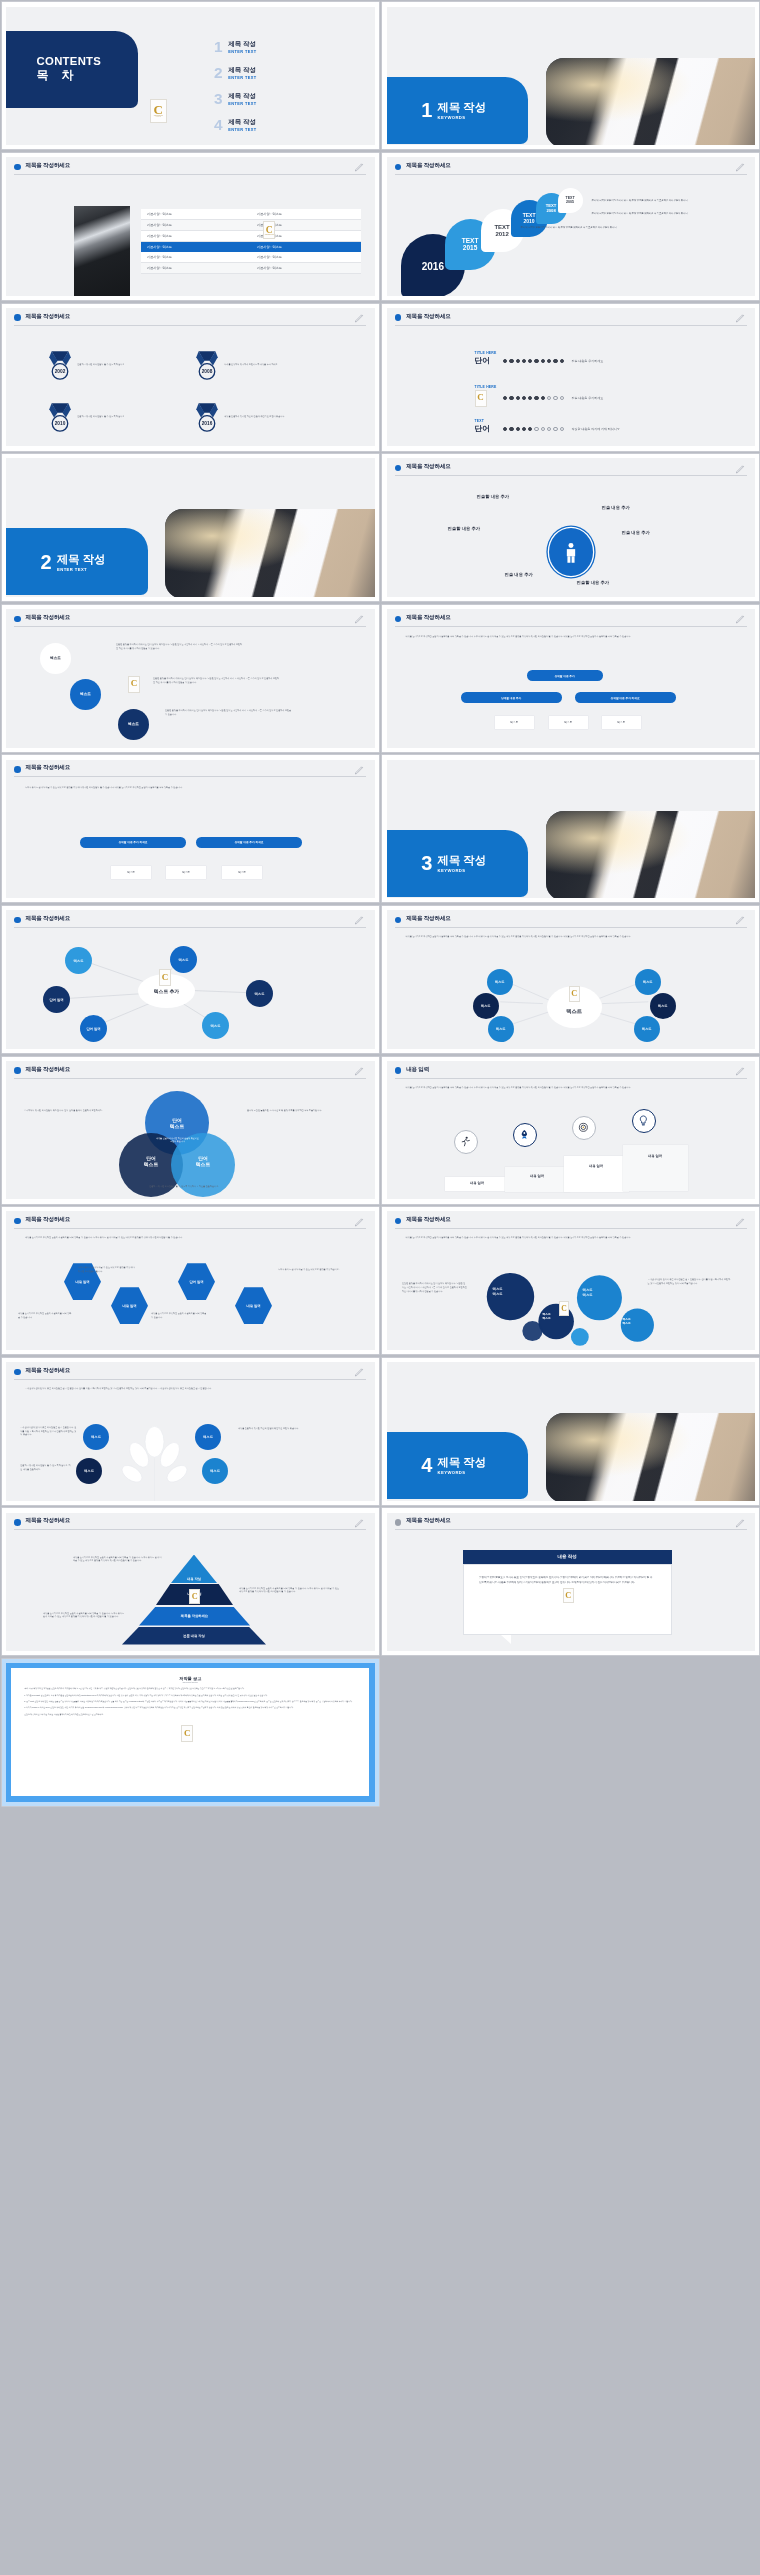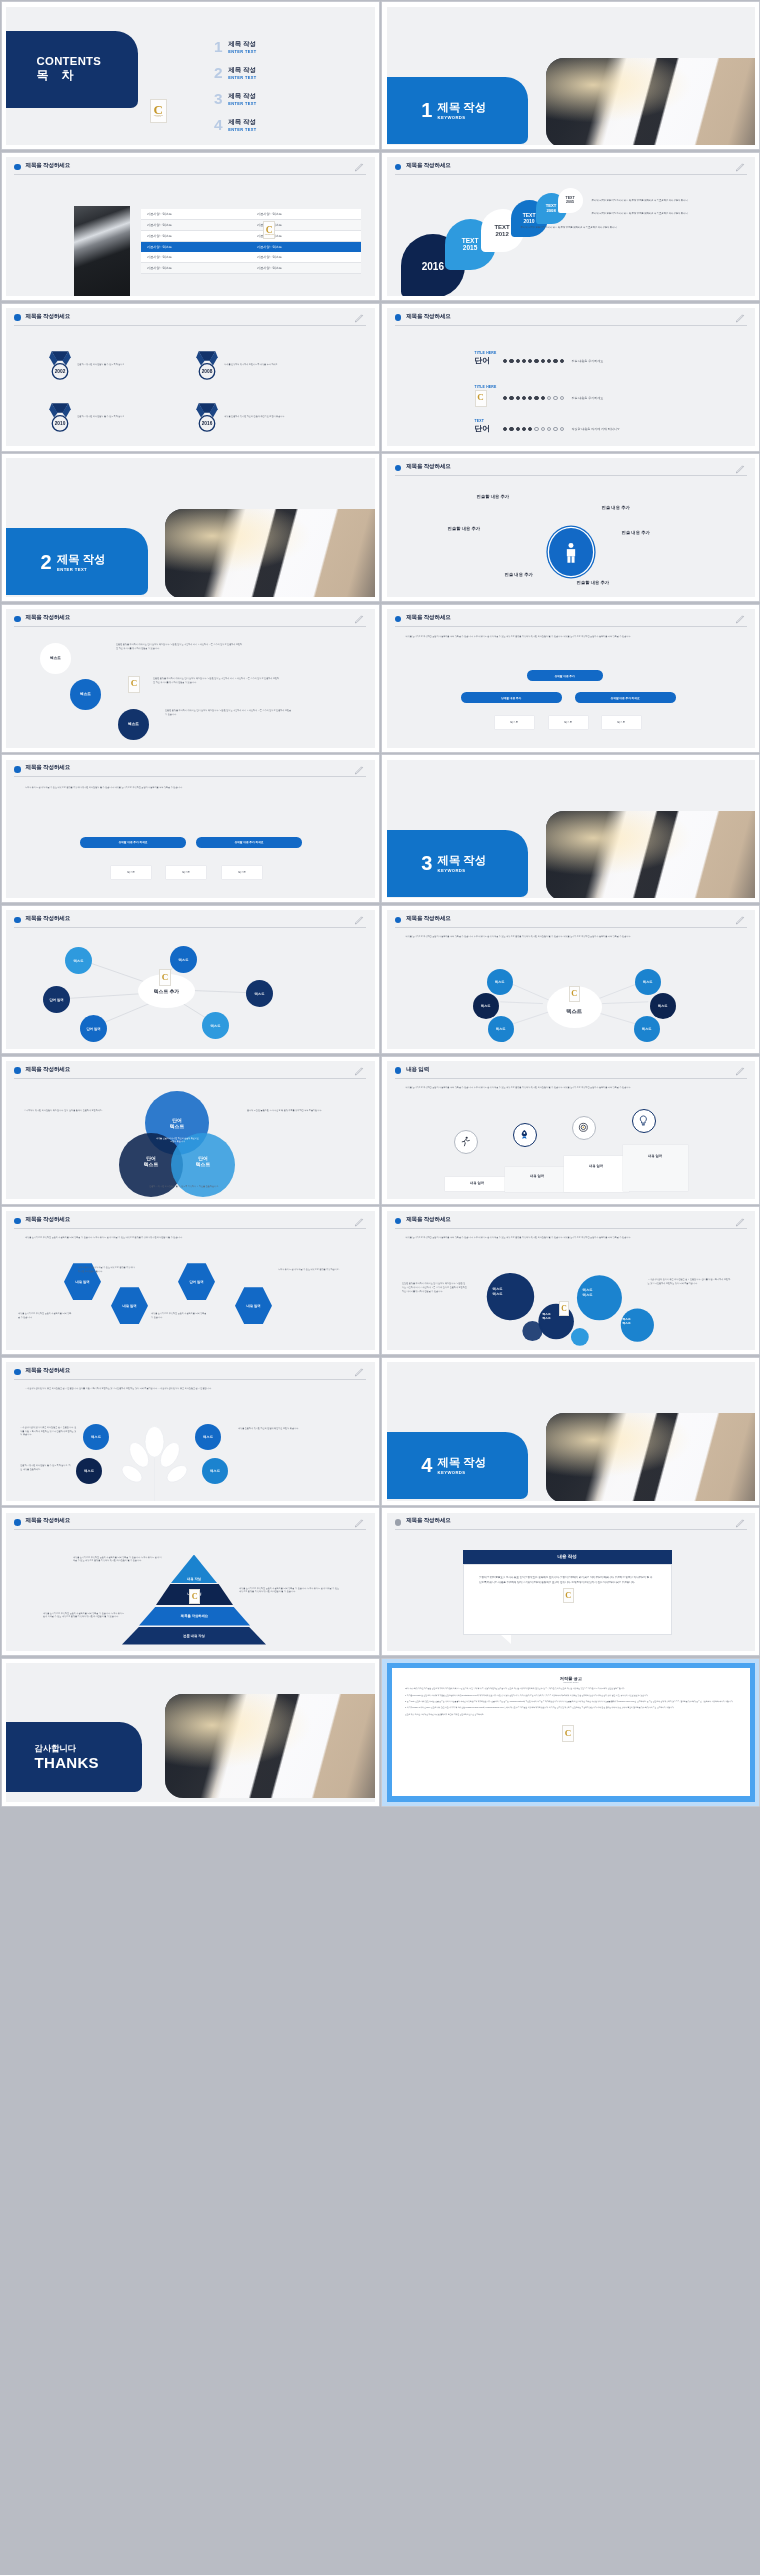--- a/index.html
+++ b/index.html
@@ -753,29 +753,20 @@
     <div style="position:absolute;left:76px;top:51px;width:209px;height:71px;background:#fff;border:0.6px solid #dfe2e7;padding:10.7px 15.4px;">
       <p class="body-txt" style="font-size:2.6px;line-height:2">문장에 포함된 불필요한 조사나 쉼표 등의 문장부호는 생략해도 좋습니다. 문장이 간결해야 읽기 쉽고 의미 전달이 빠릅니다. 간결하고 명확한 의사전달이 될 수 있도록 하십시오. 내용을 간결하게 정리한 핵심의 전달에 중점적인 표현이 좋습니다. 프레젠테이션에 있어서 좋은 의사전달은 쉽고 간결합니다.</p>
         </div>
     <div style="position:absolute;left:114px;top:122px;width:0;height:0;border-left:10.7px solid transparent;border-right:0 solid transparent;border-top:9.5px solid #fff;"></div>
     <div class="logo" style="left:176px;top:75px;width:11.3px;height:15.4px;">
           <div class="c" style="font-size:8.3px">C</div>
         </div>
   </div>
     </div>
 
-  <div class="slide">
-      <div class="canvas">
-    <div class="photo" style="left:159px;top:31px;width:214px;height:104px;"></div>
-    <div class="navy-tab" style="left:-2.4px;top:59px;width:138px;height:70px;flex-direction:column;align-items:flex-start;justify-content:center;padding-left:31px;">
-      <div style="font-size:8.3px;font-weight:bold">감사합니다</div>
-      <div style="font-size:15px;font-weight:bold;letter-spacing:0.3px">THANKS</div>
-    </div>
-  </div>
-    </div>
 
   <div class="slide" style="background:#bcdcfa;">
       <div class="canvas" style="background:#4aa3f0;padding:5.3px;">
     <div style="background:#fff;width:100%;height:100%;padding:7.7px 13px;overflow:hidden;position:relative;">
       <div style="text-align:center;font-size:4.2px;font-weight:bold;color:#2b3242">저작물 공고</div>
       <div style="text-align:center;font-size:2.1px;color:#8a919c;margin-bottom:4.2px">Copyright Notice</div>
       <p class="tiny" style="font-size:1.8px;line-height:1.85;margin-bottom:3px">[주의 사항] 해당 디자인 저작물은 콘텐츠 제작자의 저작권에 의해 보호를 받으며, 무단 복제 및 배포, 상업적 재판매를 금지합니다. 콘텐츠 제공은 사용자가 편리하게 활용할 수 있도록 제작된 것이며 콘텐츠 제공을 사용하는 것만으로 저작권 보호가 유효하다 선언을 알려드립니다.</p>
       <p class="tiny" style="font-size:1.8px;line-height:1.85;margin-bottom:3px">1. 저작권(copyright) 본 콘텐츠의 소유 및 저작권은 콘텐츠샵아이니어닷(Contentshop.co.kr)과 제작자에게 있습니다. 사전 승낙 없이 금전적 이익, 기타 상업적 또는 사기 영리적 목적으로 이용하셔서 제3자에게 이용하는 것은 금지되어 있습니다. 이러한 금지 행위 발견 시 민·형사상의 책임을 물을 수 있습니다.</p>
       <p class="tiny" style="font-size:1.8px;line-height:1.85;margin-bottom:3px">2. 폰트(font) 콘텐츠 내에 담긴 서체는 한글 폰트는 네이버 나눔글꼴의 서체를 사용하였으며 제작되었습니다. 한글 외의 모든 폰트는 Windows System에 포함된 서체의 무료폰트 제작되었습니다. 네이버 나눔글꼴 라이선스에 대한 자세한 사항은 네이버 나눔글꼴 홈페이지(hangeul.naver.com)를 참조하세요. 폰트는 콘텐츠에 함께 제공되지 않으므로, 필요하실 경우 해당 폰트를 구입하셔서 사용하여 주시기 바랍니다.</p>
       <p class="tiny" style="font-size:1.8px;line-height:1.85;margin-bottom:3px">3. 이미지(image) &amp; 아이콘(icon) 콘텐츠 내에 담긴 사진, 이미지 및 아이콘은 Pixabay(pixabay.com)와 Webolys(webolys.com) 등에서 제공된 무료 저작물을 이용하여 제작되었습니다. 이미지는 참고용만 제공되고 콘텐츠에는 포함되지 않습니다. 이에 관한 권리는 위에서 밝힌 곳에서 확인이 필요하실 경우 해당 사이트를 참조하시기 바랍니다.</p>

